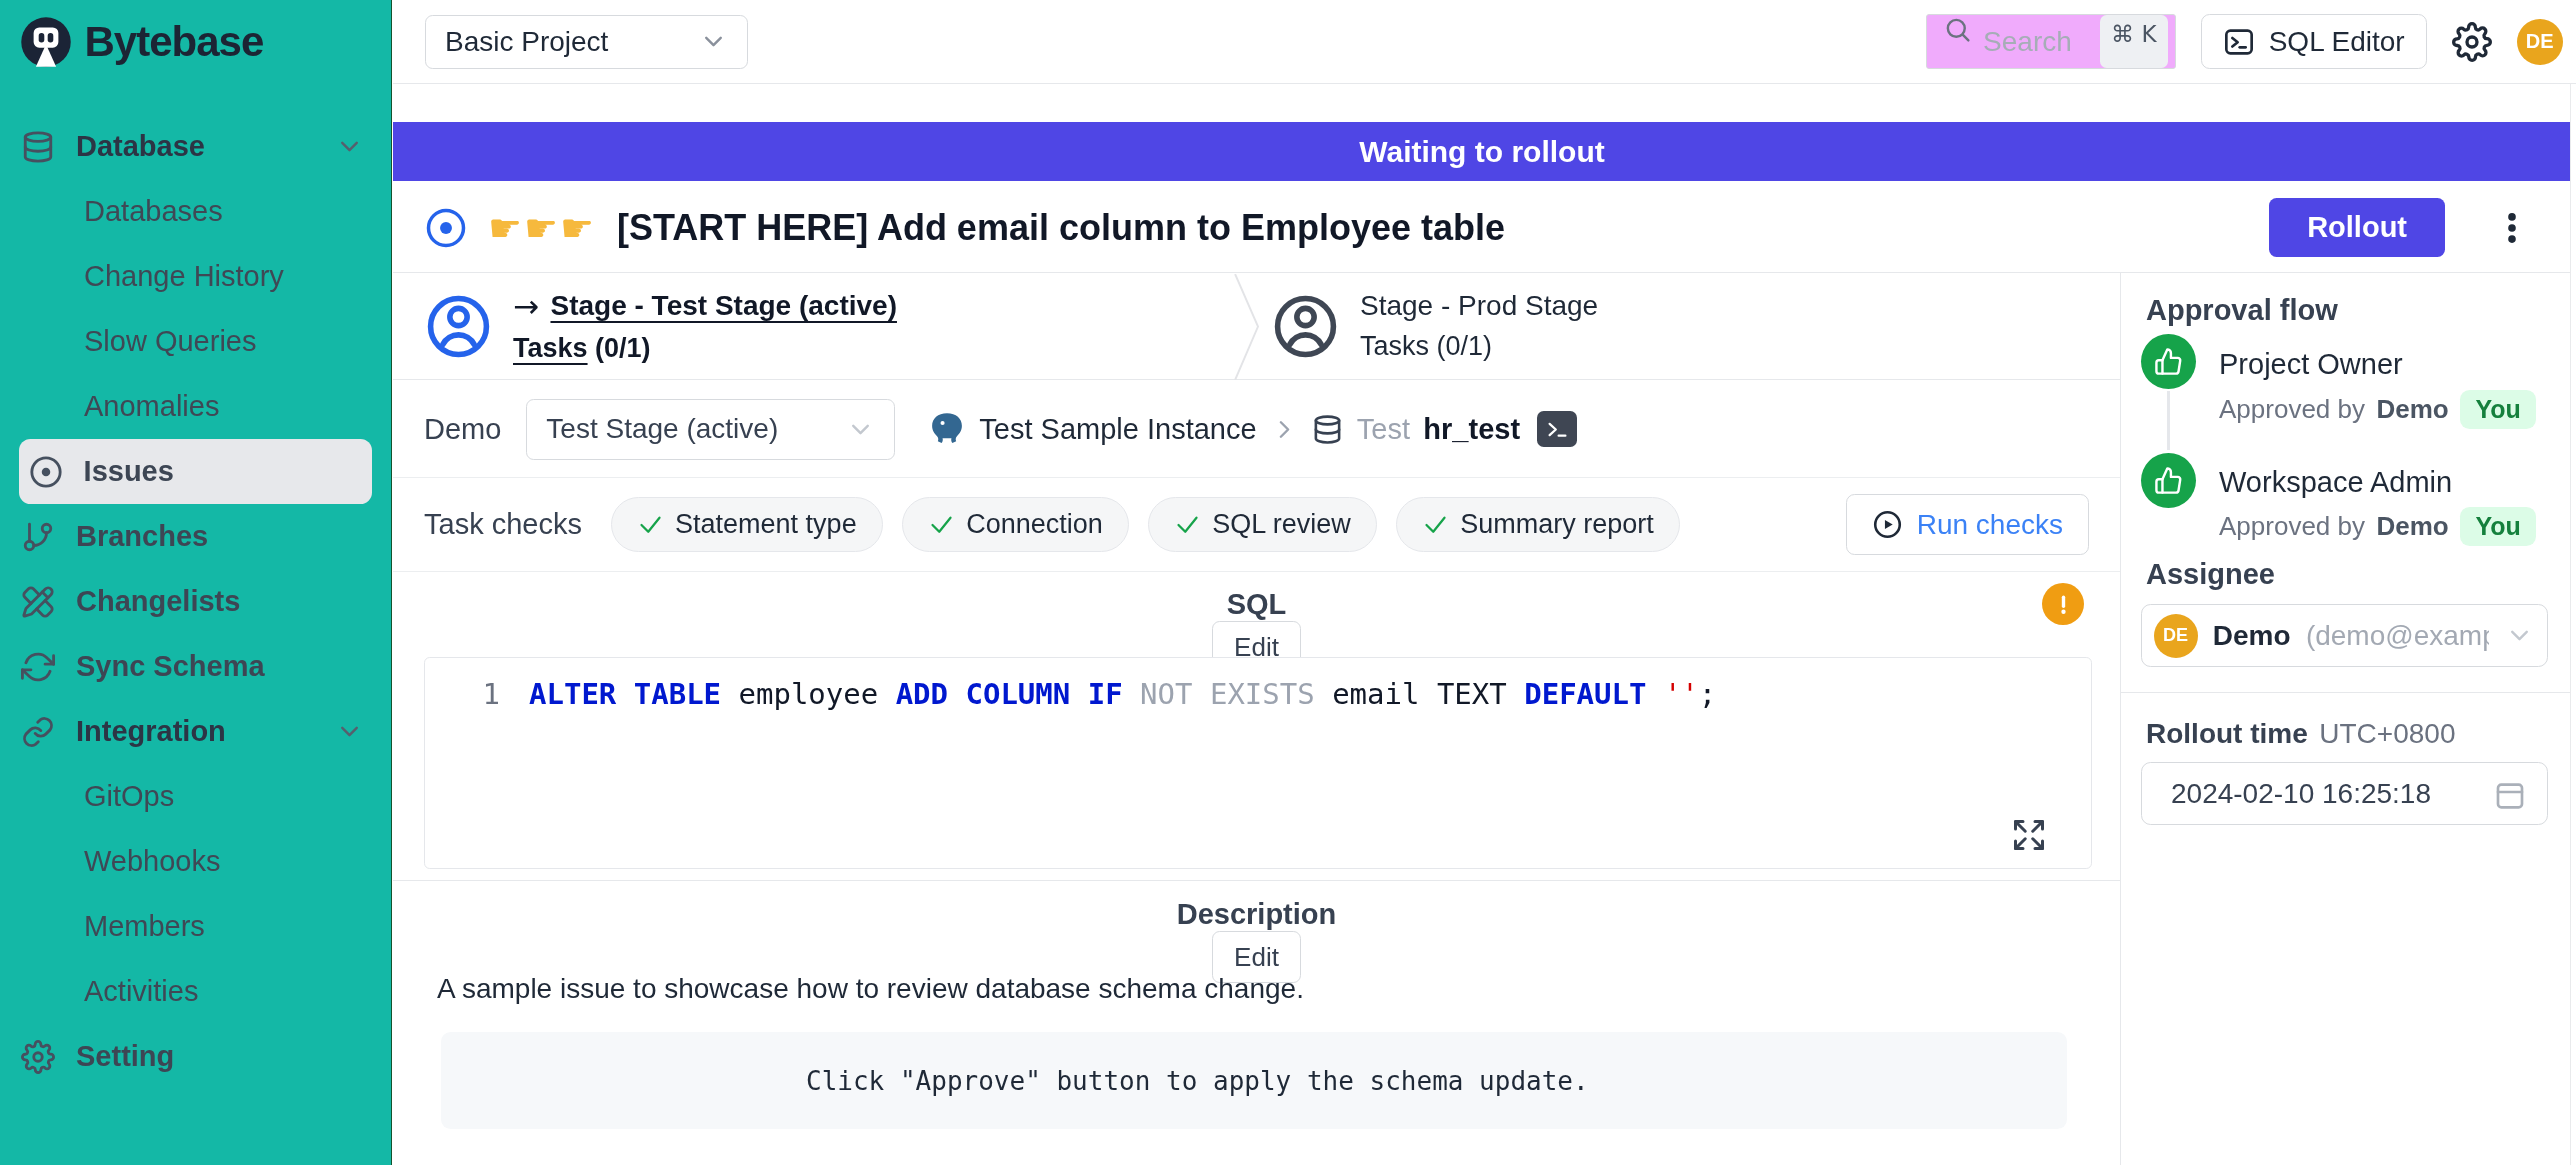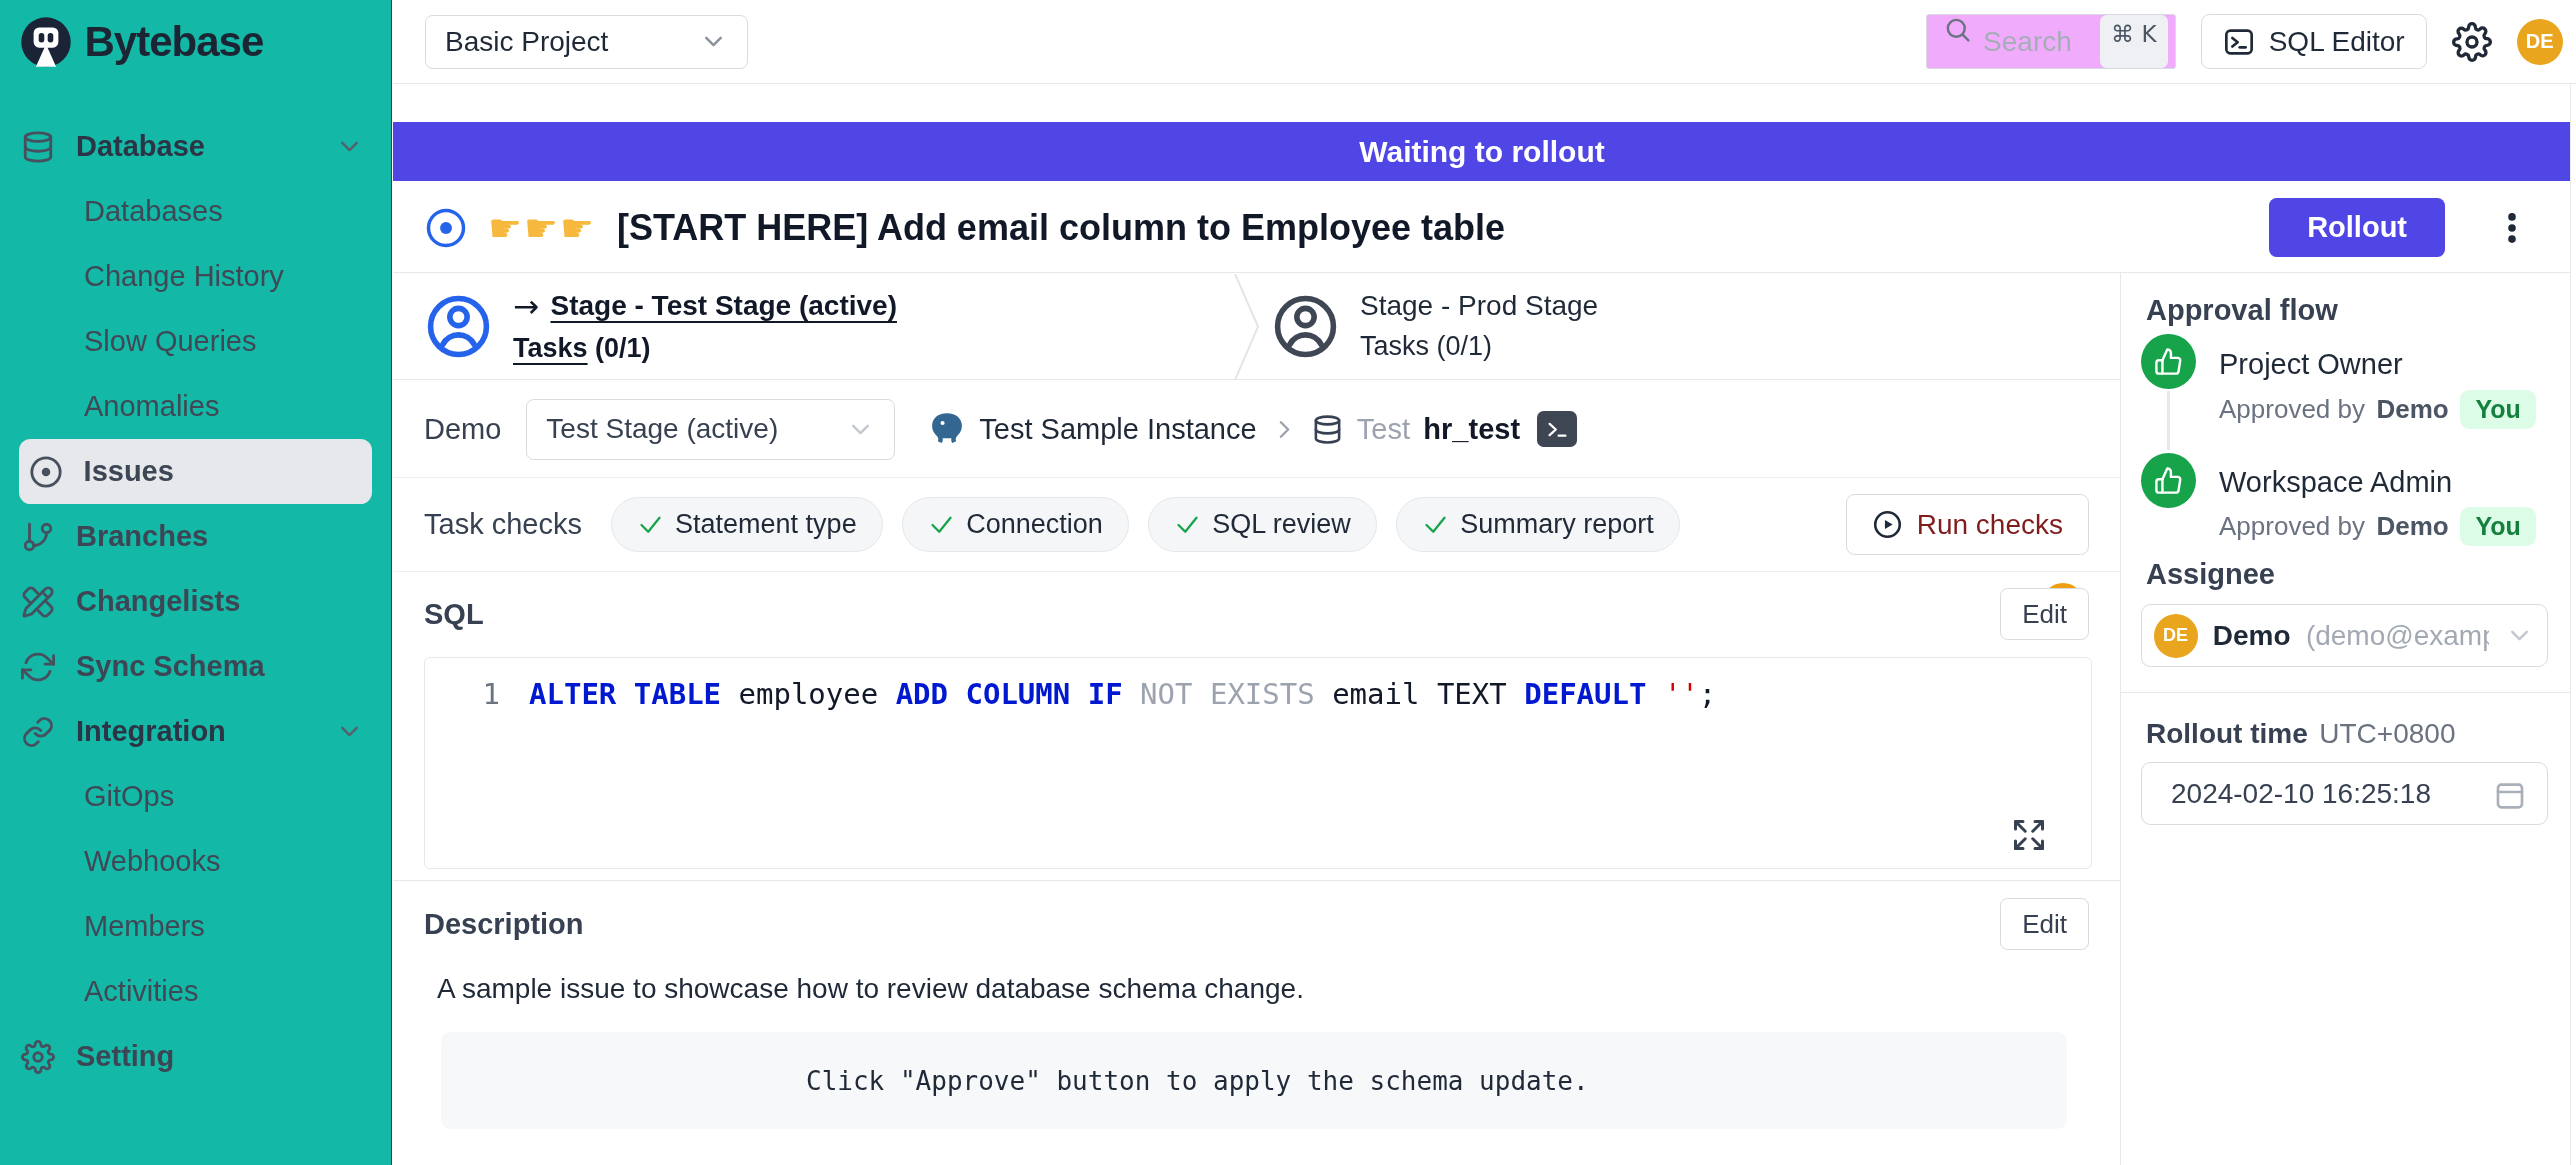--- a/index.html
+++ b/index.html
@@ -87,26 +87,26 @@
 
   
   .checks-row { position:absolute; left:393px; top:478px; width:1727px; height:94px;
                 border-bottom:1px solid #eceef0; display:flex; align-items:center; padding:0 31px; gap:19px; }
   .checks-label { font-size:29px; font-weight:500; color:#374151; margin-right:9.6px; }
   .pill { height:55px; border:1px solid #e5e7eb; background:#f5f6f7; border-radius:28px;
           display:flex; align-items:center; gap:11.5px; padding:0 25px; font-size:27px; color:#1f2937; }
   .pill .ck { color:#16a34a; width:27px; height:27px; }
   .run-btn { margin-left:auto; height:61px; border:1px solid #d7dade; background:#fff; border-radius:8.6px;
              display:flex; align-items:center; gap:13.4px; padding:0 25px; font-size:28px; font-weight:500;
-             color:#7f1d1d; font-family:"Liberation Sans",sans-serif; }
+             color:#3b82f6; font-family:"Liberation Sans",sans-serif; }
 
   
   .sql-section { position:absolute; left:393px; top:571px; width:1727px; height:310px;
                  border-bottom:1px solid #e6e8eb; }
-  .sec-head { display:flex; align-items:center; justify-content:space-between; padding:17px 31px 0; }
+  .sec-head { display:flex; align-items:center; justify-content:space-between; padding:17px 31px 0;flex-direction:column; }
   .sec-title { font-size:29px; font-weight:600; color:#374151; }
   .edit-btn { height:52px; border:1px solid #d7dade; background:#fff; border-radius:7.6px; padding:0 21px;
               font-size:26px; color:#374151; font-family:"Liberation Sans",sans-serif; }
   .code-box { position:absolute; left:31px; top:86px; width:1668px; height:212px;
               border:1px solid #e5e7eb; border-radius:5.7px; background:#fff; }
   .code-line { position:absolute; left:0; top:19px; white-space:pre;
                font-family:"DejaVu Sans Mono",monospace; font-size:29px; color:#111827; }
   .ln { display:inline-block; width:75px; text-align:right; margin-right:29px; color:#6b7280; }
   .tk-keyword { color:#0018cf; font-weight:700; }
   .tk-comment { color:#9ca3af; }

